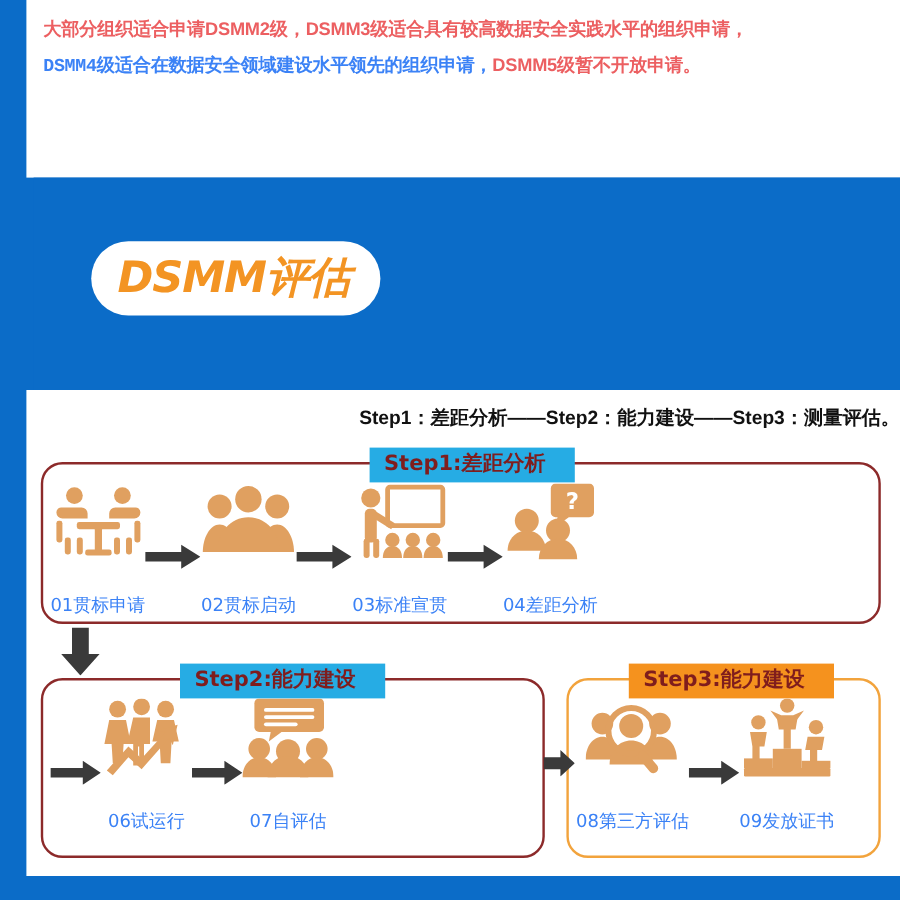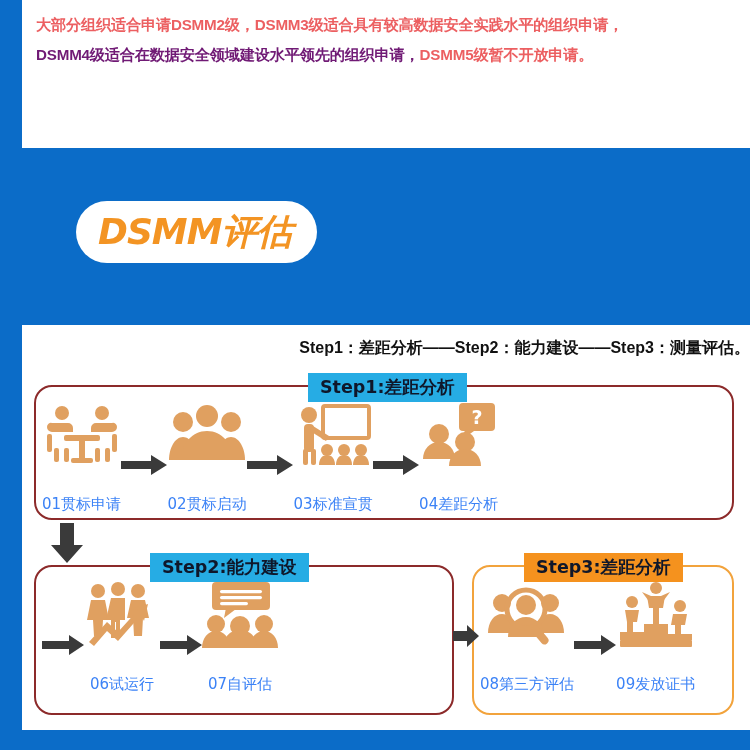--- a/index.html
+++ b/index.html
@@ -15,21 +15,21 @@
   .notice-card {
     position: absolute; left: 22px; top: 0; width: 728px; height: 148px;
     background: #ffffff;
   }
   .notice-inner { padding: 10px 0 0 14px; }
   .notice-line {
     font-size: 15.2px; font-weight: 700; line-height: 30px;
     white-space: nowrap; letter-spacing: -0.2px;
   }
   .red { color: #EC5F61; }
-  .blk { color: #701a75; }
+  .blk { color: #3b82f6; font-family: Liberation Mono, monospace; }
 
   
   .banner {
     position: absolute; left: 0; top: 148px; width: 750px; height: 177px;
     background: #0B6CC8; overflow: hidden; margin-left: 28px;
   }
   .banner-row {
     position: absolute; left: 48px; top: 53px;
     display: flex; align-items: flex-start;
   }
@@ -73,22 +73,22 @@
   .step-box { position: absolute; border-radius: 18px; background: #fff; }
   .box1 { left: 12px; top: 60px; width: 700px; height: 135px;
           border: 2.4px solid #8C2A2A; }
   .box2 { left: 12px; top: 240px; width: 420px; height: 150px;
           border: 2.4px solid #8C2A2A; }
   .box3 { left: 450px; top: 240px; width: 262px; height: 150px;
           border: 2.4px solid #F2A33C; }
 
   
   .badge {
-    position: absolute; color: #0f172a; font-weight: 800; font-size: 17.5px;
-    padding: 3px 12px 4px 12px; white-space: nowrap; line-height: 22px;
+    position: absolute; color: #7f1d1d; font-weight: 800; font-size: 17.5px;
+    padding: 3px 24px 4px 12px; white-space: nowrap; line-height: 22px;
     font-family: "DejaVu Sans", "Liberation Sans", sans-serif;
     letter-spacing: 0px;
   }
   .badge-blue { background: #26ACE4; }
   .badge-orange { background: #F5921E; }
   .badge1 { left: 286px; top: 48px; }
   .badge2 { left: 128px; top: 228px; text-align: right; }
   .badge3 { left: 502px; top: 228px; }
 
   
@@ -142,21 +142,21 @@
   <div class="flow-card">
 
     <div class="flow-heading">Step1：差距分析——Step2：能力建设——Step3：测量评估。</div>
 
     <div class="step-box box1"></div>
     <div class="step-box box2"></div>
     <div class="step-box box3"></div>
 
     <div class="badge badge-blue badge1">Step1:差距分析</div>
     <div class="badge badge-blue badge2">Step2:能力建设</div>
-    <div class="badge badge-orange badge3">Step3:差距分析</div>
+    <div class="badge badge-orange badge3">Step3:能力建设</div>
 
     <div class="items items1">
 
       <div class="item">
         <div class="icon-wrap">
           <svg width="76" height="62" viewBox="0 0 76 62">
             <g fill="#E0A060">
               <circle cx="18" cy="9" r="7"></circle>
               <path d="M8 19h16a5 5 0 0 1 5 5v4H8a5 5 0 0 1-5-5 4 4 0 0 1 5-4z"></path>
               <rect x="3" y="30" width="5" height="18" rx="2"></rect>

